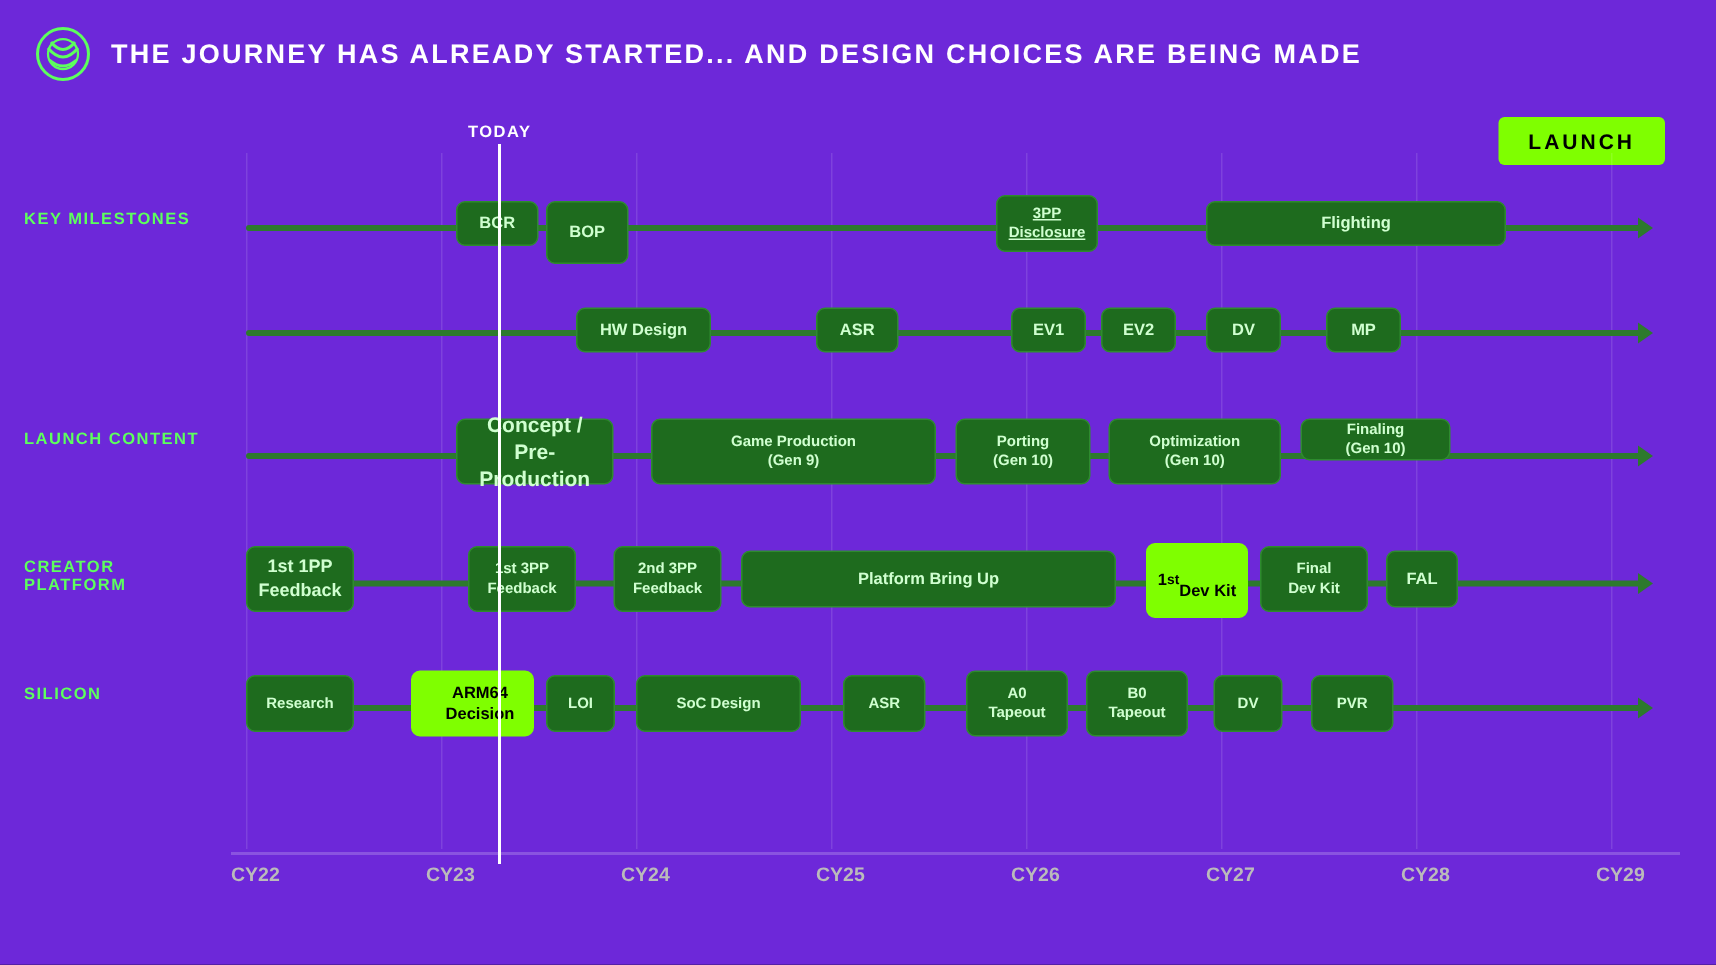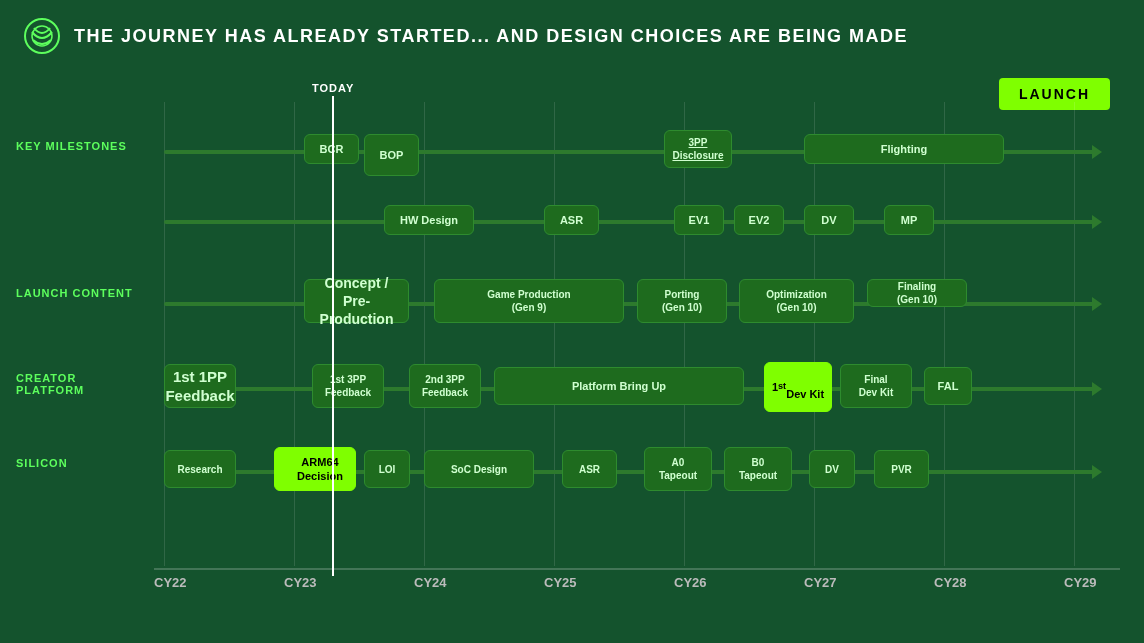--- a/index.html
+++ b/index.html
@@ -8,21 +8,21 @@
       color: #fff;
       font-family: 'Segoe UI', Arial, sans-serif;
       width: 1144px;
       height: 643px;
       overflow: hidden;
       position: relative;
     }
     .container {
       width: 1144px;
       height: 643px;
-      background: #14532d;
+      background: #6d28d9;
       position: relative;
       padding: 18px 24px 10px 24px;
     }
     .header {
       display: flex;
       align-items: center;
       gap: 14px;
       margin-bottom: 18px;
     }
     .xbox-icon {
@@ -216,21 +216,21 @@
 
     <div class="milestone-box" style="left:473px; top:207px; width:90px; height:44px; font-size:10px;">Porting<br>(Gen 10)</div>
 
     <div class="milestone-box" style="left:575px; top:207px; width:115px; height:44px; font-size:10px;">Optimization<br>(Gen 10)</div>
 
     <div class="milestone-box" style="left:703px; top:207px; width:100px; height:28px; font-size:10px;">Finaling<br>(Gen 10)</div>
 
     <div class="row-label" style="top:300px; left:-148px; font-size:11px;">CREATOR PLATFORM</div>
     <div class="track-line-arrow" style="top:315px; left:0px; width:930px;"></div>
 
-    <div class="milestone-box" style="left:0px; top:292px; width:72px; height:44px; font-size:15px;">1st 1PP<br>Feedback</div>
+    <div class="milestone-box" style="left:0px; top:292px; width:72px; height:44px; font-size:12px;">1st 1PP<br>Feedback</div>
 
     <div class="milestone-box" style="left:148px; top:292px; width:72px; height:44px; font-size:10px;">1st 3PP<br>Feedback</div>
 
     <div class="milestone-box" style="left:245px; top:292px; width:72px; height:44px; font-size:10px;">2nd 3PP<br>Feedback</div>
 
     <div class="milestone-box" style="left:330px; top:295px; width:250px; height:38px; font-size:11px;">Platform Bring Up</div>
 
     <div class="milestone-box bright" style="left:600px; top:290px; width:68px; height:50px; font-size:11px; font-weight:900;">1<sup>st</sup><br>Dev Kit</div>
 
     <div class="milestone-box" style="left:676px; top:292px; width:72px; height:44px; font-size:10px;">Final<br>Dev Kit</div>

